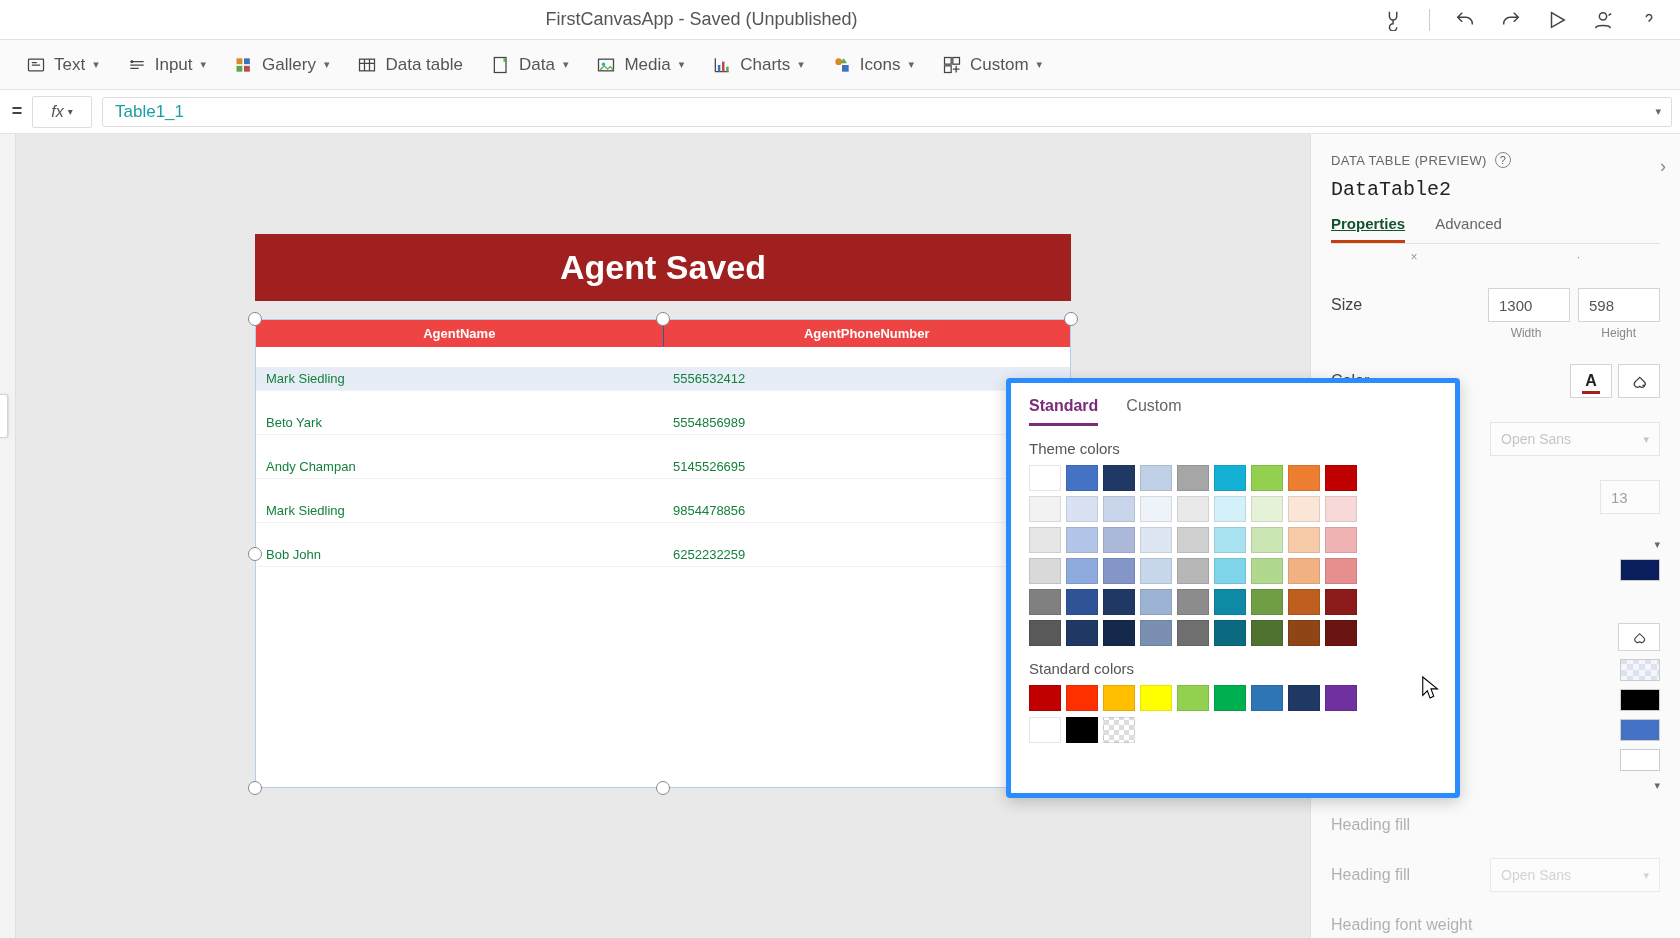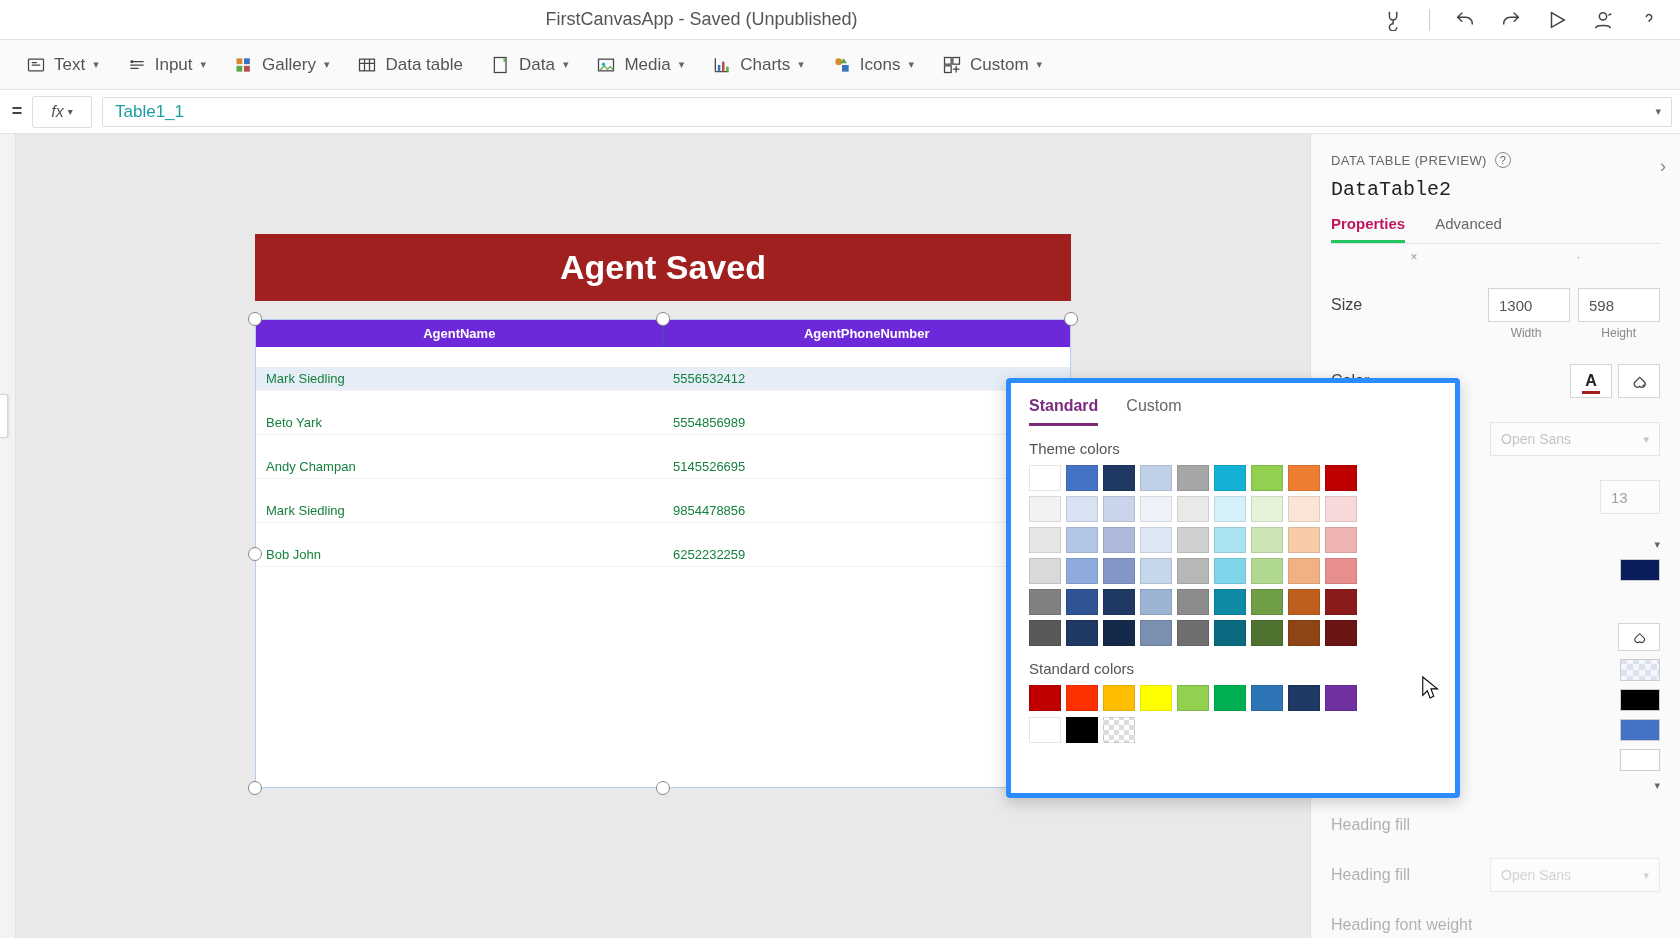--- a/index.html
+++ b/index.html
@@ -81,42 +81,42 @@
   .h-tl { top: -8px; left: -8px; }
   .h-tc { top: -8px; left: 50%; transform: translateX(-50%); }
   .h-tr { top: -8px; right: -8px; }
   .h-ml { top: 50%; left: -8px; transform: translateY(-50%); }
   .h-mr { top: 50%; right: -8px; transform: translateY(-50%); }
   .h-bl { bottom: -8px; left: -8px; }
   .h-bc { bottom: -8px; left: 50%; transform: translateX(-50%); }
   .h-br { bottom: -8px; right: -8px; }
 
   .dt-head {
-    display: flex; background: #6d28d9; color: #fff; font-weight: 600; font-size: 13px;
+    display: flex; background: #ef4444; color: #fff; font-weight: 600; font-size: 13px;
   }
   .dt-head div { flex: 1; text-align: center; padding: 6px 0; border-right: 1px solid #2f5d99; }
   .dt-head div:last-child { border-right: none; }
   .dt-row {
     display: flex; font-size: 13px; color: #15803d; margin-top: 20px;
   }
   .dt-row div { flex: 1; padding: 4px 10px; border-bottom: 1px solid #f2f2f2; }
   .dt-row.alt { background: #e6edf7; }
   .dt-filler { height: 220px; }
 
   
   .props {
     width: 370px; background: #fafafa; border-left: 1px solid #e0e0e0;
     padding: 18px 20px; position: relative; color: #555;
   }
   .props .plabel { font-size: 13px; letter-spacing: .4px; color: #666; }
   .props .pexpand { position: absolute; right: 14px; top: 22px; color: #888; font-size: 18px; }
   .props .pname { font-size: 20px; color: #222; margin: 10px 0 14px; font-family: Liberation Mono, monospace; }
   .props .ptabs { display: flex; gap: 30px; font-size: 15px; border-bottom: 1px solid #e2e2e2; }
   .props .ptab { padding-bottom: 8px; cursor: pointer; color: #666; }
-  .props .ptab.active { color: #be185d; border-bottom: 3px solid #22c55e; font-weight: 600; }
+  .props .ptab.active { color: #14532d; border-bottom: 3px solid #c2410c; font-weight: 600; text-decoration: underline; }
 
   .props .field-row { display: flex; align-items: center; margin-top: 24px; }
   .props .field-row .flabel { flex: 1; color: #444; font-size: 16px; }
   .props .sizebox { width: 82px; height: 34px; border: 1px solid #d4d4d4; background: #fff; display: flex; align-items: center; padding: 0 10px; font-size: 15px; margin-left: 8px; }
   .props .sublabel { display: flex; justify-content: flex-end; gap: 60px; font-size: 12px; color: #888; margin-top: 4px; padding-right: 24px; }
   .props .colorbtn {
     width: 42px; height: 34px; border: 1px solid #d4d4d4; background: #fff;
     display: inline-flex; align-items: center; justify-content: center; margin-left: 6px;
     position: relative;
   }

